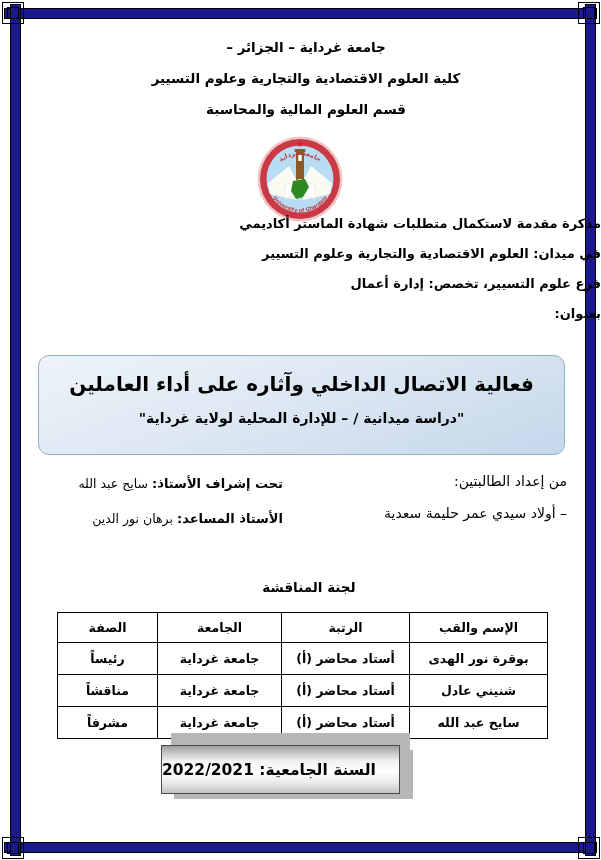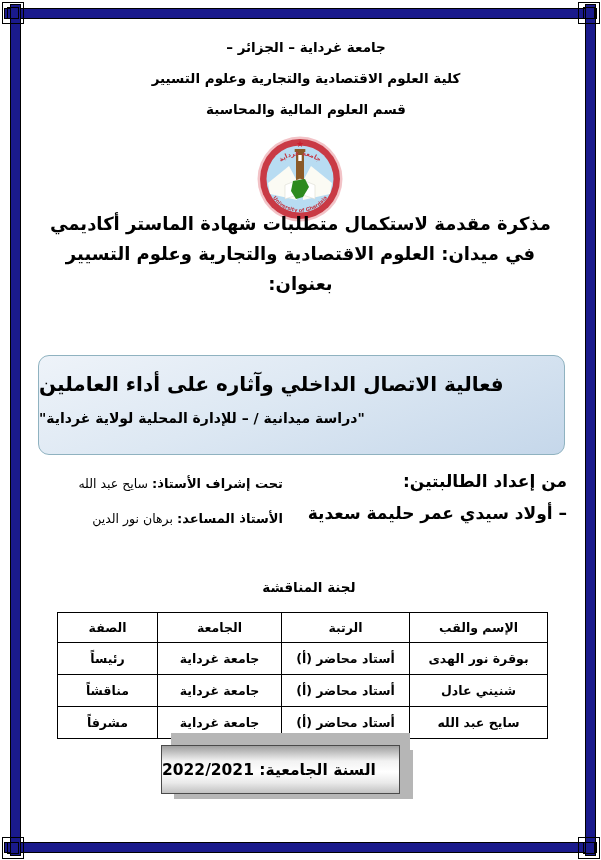--- a/index.html
+++ b/index.html
@@ -18,34 +18,34 @@
   .knot-tr{right:1px;top:2px;}
   .knot-bl{left:2px;bottom:1px;}
   .knot-br{right:1px;bottom:1px;}
   .knot::after{content:"";position:absolute;inset:4px;border:1px solid #000;}
   
   .hdr{position:absolute;top:32px;left:0;right:0;text-align:center;
        font-weight:bold;font-size:13.5px;line-height:31px;margin-left:11px;}
   
   .logo{position:absolute;top:136px;left:50%;margin-left:-45px;width:88px;height:86px;}
   
-  .intro{position:absolute;top:209px;left:0;right:0;text-align:center;
-         font-weight:bold;font-size:18px;line-height:30px;}
+  .intro{position:absolute;top:209px;left:0;right:0;
+         font-weight:bold;font-size:13px;line-height:30px;}
   
   .title-box{
     position:absolute;top:355px;left:38px;width:525px;height:98px;
     border:1px solid #8fb2c0;border-radius:11px;
     background:linear-gradient(160deg,#eef3f9 0%,#dde8f3 45%,#c5d7ea 100%);
-    text-align:left;
+    text-align:center;
   }
   .title-box .main-title{font-weight:bold;font-size:20px;margin-top:16px;}
   .title-box .sub-title{font-weight:bold;font-size:14px;margin-top:14px;}
   
   .authors{position:absolute;top:466px;right:34px;text-align:right;
-           font-weight:bold;font-size:17px;line-height:31.5px;}
+           font-weight:normal;font-size:14px;line-height:31.5px;}
   .supervision{position:absolute;top:466px;left:20px;width:215px;text-align:right;
                font-size:13px;line-height:35px;padding-left:48px;}
   .supervision b{font-weight:bold;}
   .supervision .nm{font-weight:normal;font-size:12.5px;}
   
   .committee-title{position:absolute;top:579px;left:0;right:0;text-align:center;
                    font-weight:bold;font-size:13.5px;padding-left:17px;}
   table.committee{
     position:absolute;top:612px;left:57px;width:490px;
     border-collapse:collapse;table-layout:fixed;
@@ -106,20 +106,21 @@
     </text>
     <text font-size="5" font-weight="bold" fill="#c33744">
       <textPath href="#arcBot" startOffset="50%" text-anchor="middle">University of Ghardaia</textPath>
     </text>
   </svg>
 </div>
 
 <div class="intro">
   <div>مذكرة مقدمة لاستكمال متطلبات شهادة الماستر أكاديمي</div>
   <div>في ميدان: العلوم الاقتصادية والتجارية وعلوم التسيير</div>
+  <div>فرع علوم التسيير، تخصص: إدارة أعمال</div>
   <div>بعنوان:</div>
 </div>
 
 <div class="title-box">
   <div class="main-title">فعالية الاتصال الداخلي وآثاره على أداء العاملين</div>
   <div class="sub-title">"دراسة ميدانية / – للإدارة المحلية لولاية غرداية"</div>
 </div>
 
 <div class="authors">
   <div>من إعداد الطالبتين:</div>

